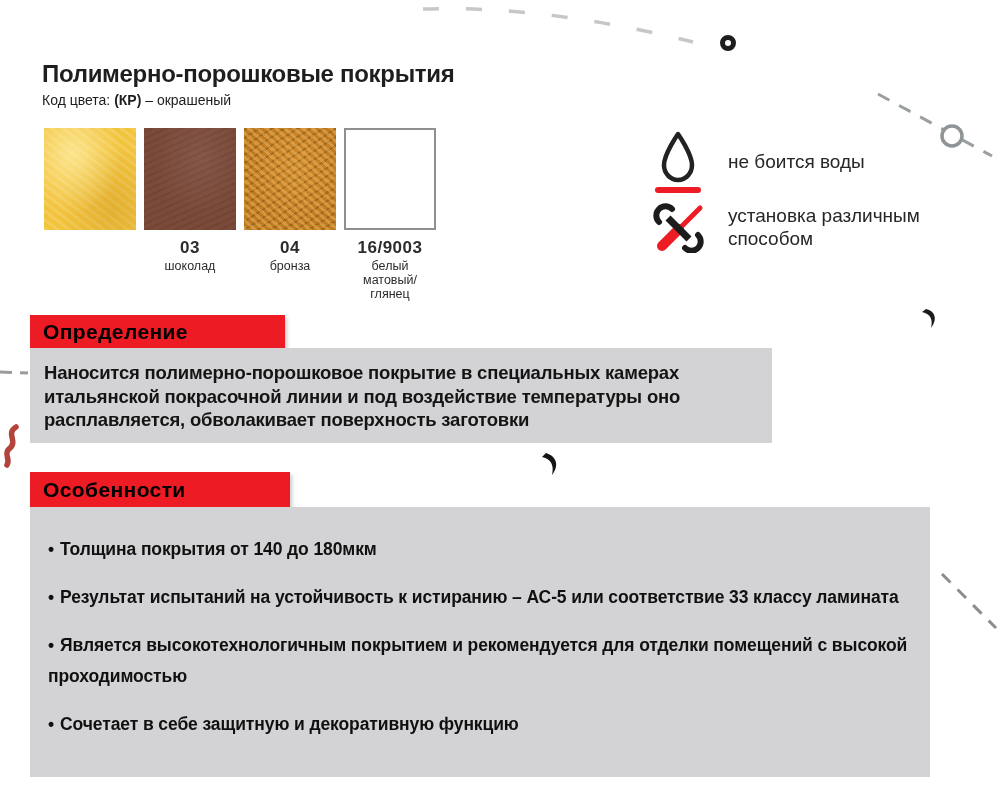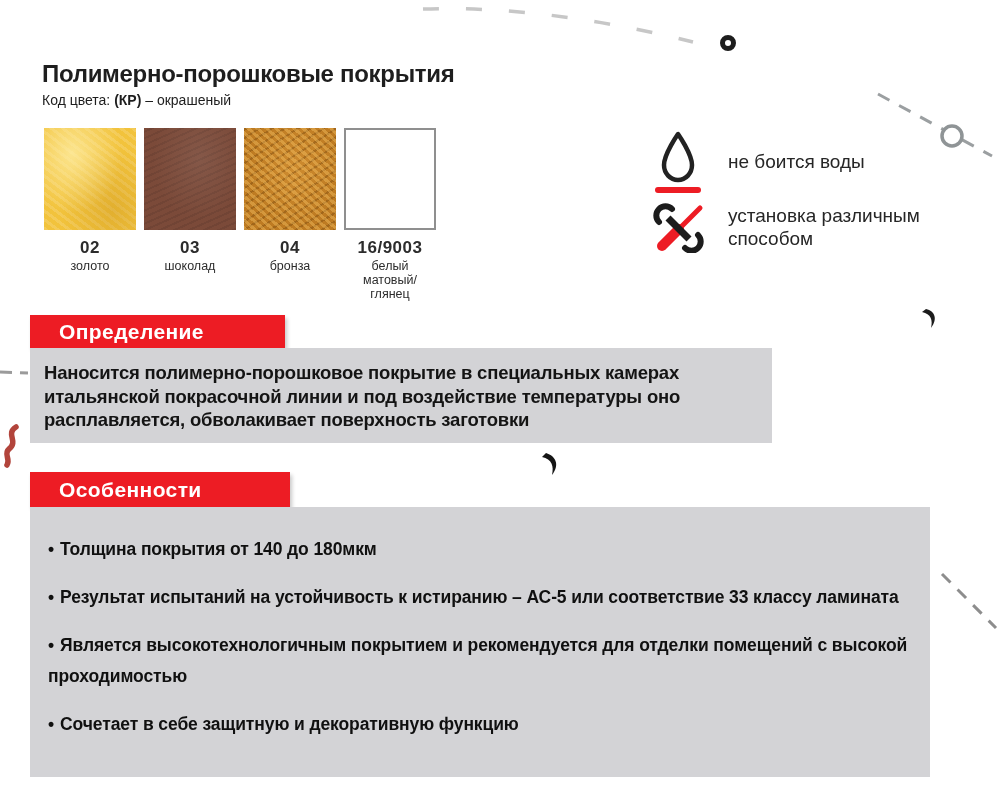--- a/index.html
+++ b/index.html
@@ -35,22 +35,22 @@
   .sw-code{margin-top:8px;font-size:17px;font-weight:600;letter-spacing:.5px;color:#2c2c2c;}
   .sw-name{margin-top:1px;font-size:12.5px;line-height:14px;color:#2c2c2c;}
   
   .benefits{position:absolute;left:650px;top:130px;}
   .benefit{display:flex;align-items:center;gap:22px;margin-bottom:8px;}
   .bicon{width:56px;display:flex;flex-direction:column;align-items:center;flex:0 0 56px;}
   .blabel{font-size:19px;font-weight:500;color:#262626;line-height:23px;max-width:235px;}
   .drop-underline{width:46px;height:6px;border-radius:3px;margin-top:3px;}
   
   .bar{position:absolute;height:33px;display:flex;align-items:center;
-       padding-left:29px;box-sizing:border-box;
-       font-size:21px;font-weight:800;letter-spacing:.4px;color:#ffffff;
+       padding-left:13px;box-sizing:border-box;
+       font-size:21px;font-weight:800;letter-spacing:.4px;color:#000000;
        box-shadow:2px 3px 4px rgba(0,0,0,.22);}
   .panel{position:absolute;box-sizing:border-box;}
   .def-bar{left:30px;top:315px;width:255px;}
   .def-panel{left:30px;top:348px;width:742px;height:95px;padding:13px 14px;}
   .def-panel p{margin:0;font-size:18.5px;font-weight:700;line-height:23.5px;color:#141414;letter-spacing:-.2px;}
   .feat-bar{left:30px;top:472px;width:260px;height:35px;text-align:right;}
   .feat-panel{left:30px;top:507px;width:900px;height:270px;padding:27px 8px 0 18px;}
   .feat-panel ul{margin:0;padding:0;list-style:none;}
   .feat-panel li{font-size:17.5px;font-weight:700;color:#101010;line-height:31px;margin-bottom:17px;letter-spacing:-.1px;}
   .dot{margin-right:6px;}
@@ -88,24 +88,20 @@
   </svg>
 
   <header class="hdr">
     <h1 class="title">Полимерно-порошковые покрытия</h1>
     <p class="subtitle"><span>Код цвета: </span><b>(КР)</b><span> – окрашеный</span></p>
   </header>
 
   <section class="swatches">
     <figure class="swatch">
       <div class="chip tex-gold" style="background-color: rgb(242, 195, 60);"></div>
-      <figcaption>
-        <div class="sw-code">02</div>
-        <div class="sw-name">золото</div>
-      </figcaption>
     </figure>
     <figure class="swatch">
       <div class="chip tex-choc" style="background-color: rgb(123, 74, 57);"></div>
       <figcaption>
         <div class="sw-code">03</div>
         <div class="sw-name">шоколад</div>
       </figcaption>
     </figure>
     <figure class="swatch">
       <div class="chip tex-bronze" style="background-color: rgb(190, 123, 34);"></div>

